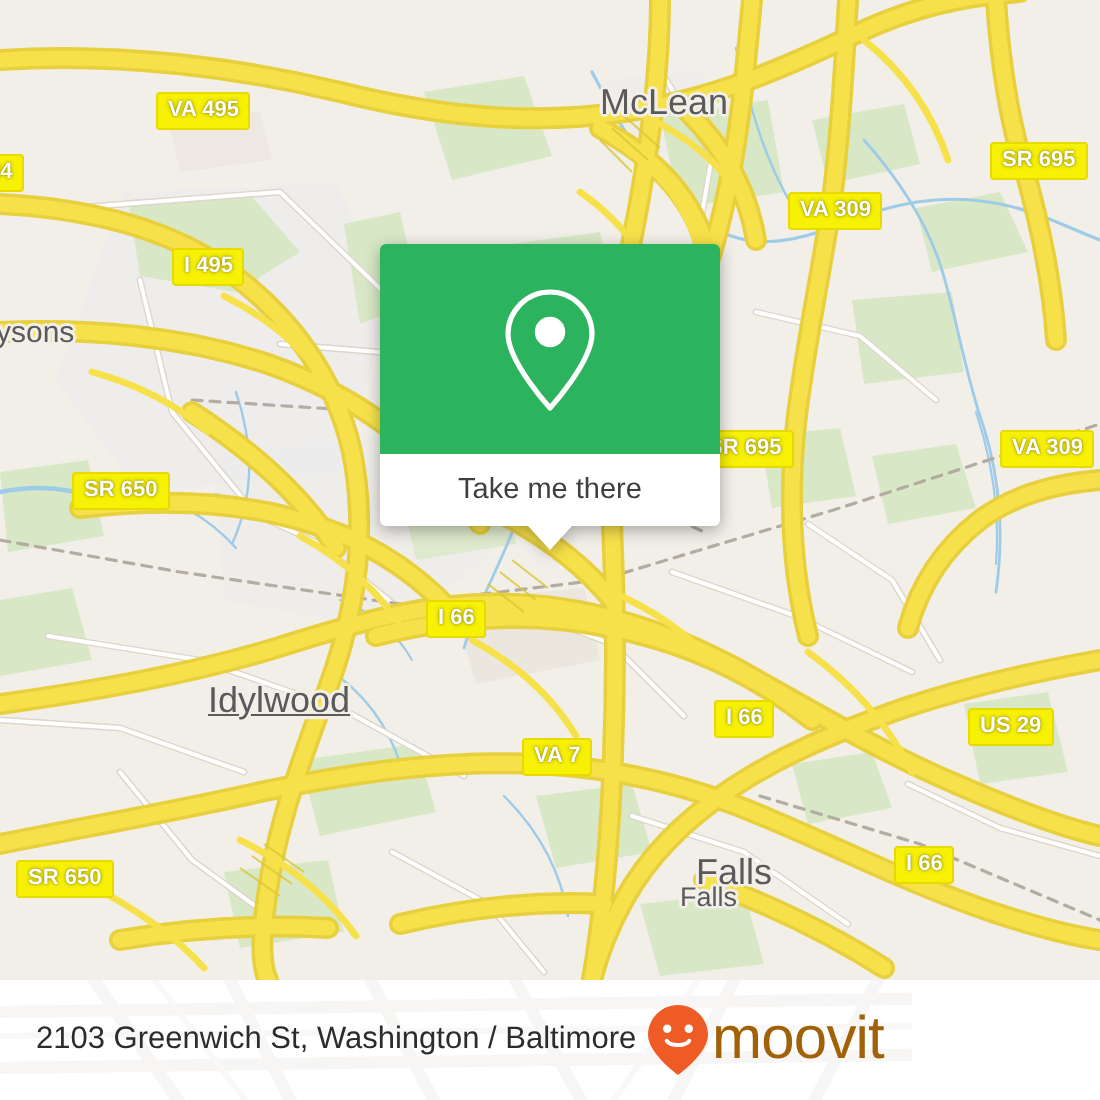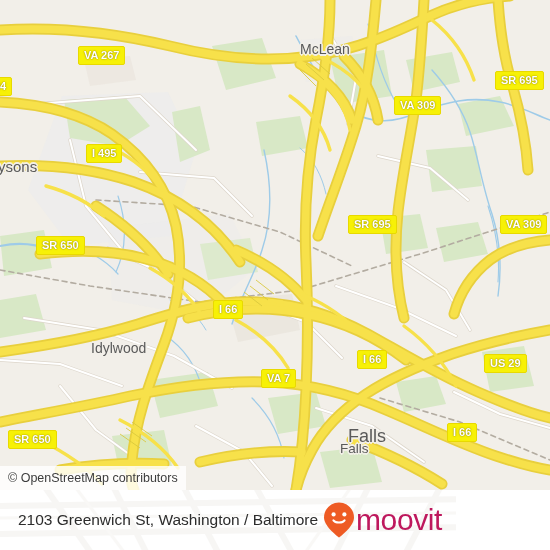--- a/index.html
+++ b/index.html
@@ -260,47 +260,56 @@
         </g>
       </g>
 
       <g stroke="#d8c83c" stroke-width="1" opacity=".85" fill="none">
         <path d="M300 70 L316 86 M306 64 L324 80 M312 58 L330 74"></path>
         <path d="M244 292 L262 306 M250 286 L268 300 M256 280 L274 294"></path>
         <path d="M120 434 L140 448 M126 428 L146 442 M132 422 L152 436"></path>
       </g>
     </svg>
 
-    <div class="place" style="left:300px;top:41px;font-size:14px;">McLean</div>
+    <div class="place" style="left:300px;top:41px;font-size:18px;">McLean</div>
     <div class="place" style="left:-2px;top:158px;font-size:15px;">ysons</div>
-    <div class="place" style="left:91px;top:340px;font-size:14px;">Idylwood</div>
+    <div class="place" style="left:104px;top:340px;font-size:18px;text-decoration:underline;">Idylwood</div>
     <div class="place" style="left:348px;top:426px;font-size:18px;">Falls</div>
     <div class="place" style="left:340px;top:441px;font-size:13.5px;">Falls</div>
 
-    <div class="shield" style="left:78px;top:46px;">VA 267</div>
+    <div class="shield" style="left:78px;top:46px;">VA 495</div>
     <div class="shield" style="left:-12px;top:77px;">84</div>
-    <div class="shield" style="left:86px;top:124px;margin-top:20px;">I 495</div>
+    <div class="shield" style="left:86px;top:124px;">I 495</div>
     <div class="shield" style="left:394px;top:96px;">VA 309</div>
     <div class="shield" style="left:495px;top:71px;">SR 695</div>
     <div class="shield" style="left:348px;top:215px;">SR 695</div>
     <div class="shield" style="left:500px;top:215px;">VA 309</div>
     <div class="shield" style="left:36px;top:236px;">SR 650</div>
     <div class="shield" style="left:213px;top:300px;">I 66</div>
     <div class="shield" style="left:261px;top:369px;">VA 7</div>
     <div class="shield" style="left:357px;top:350px;">I 66</div>
     <div class="shield" style="left:484px;top:354px;text-align:right;">US 29</div>
     <div class="shield" style="left:8px;top:430px;">SR 650</div>
     <div class="shield" style="left:447px;top:423px;">I 66</div>
 
   </div>
 
-
-  <div id="attrib">
-    <span>© OpenStreetMap contributors</span>
+  <div id="card">
+    <div id="card-head" style="background: rgb(43, 179, 93);">
+      <svg width="54" height="64" viewBox="0 0 54 64">
+        <path d="M27 3 C15.4 3 6 12.4 6 24 C6 38 27 61 27 61 C27 61 48 38 48 24 C48 12.4 38.6 3 27 3 Z" fill="none" stroke="#ffffff" stroke-width="2.6" stroke-linejoin="round"></path>
+        <circle cx="27" cy="23" r="7.6" fill="#ffffff"></circle>
+      </svg>
+    </div>
+    <div id="card-foot">
+      <span>Take me there</span>
+    </div>
+    <div id="card-tail"></div>
   </div>
+
 
   <div id="footer">
     <svg id="footer-wm" width="550" height="60" viewBox="0 0 550 60">
       <rect x="0" y="0" width="550" height="60" fill="#ffffff"></rect>
       <g fill="none" stroke="#f0eeeb" stroke-width="6" stroke-linecap="round">
         <path d="M40 -10 L96 70"></path>
         <path d="M110 -10 L150 70"></path>
         <path d="M180 -10 L222 70"></path>
         <path d="M252 -10 L296 70"></path>
         <path d="M330 74 L372 -10"></path>
@@ -317,18 +326,18 @@
 
     <div id="footer-inner">
       <div id="footer-title">2103 Greenwich St, Washington / Baltimore</div>
       <div id="brand">
         <svg width="32" height="38" viewBox="0 0 32 38">
           <path d="M16 1.5 C7.7 1.5 1 8.2 1 16.5 C1 25.8 16 36.5 16 36.5 C16 36.5 31 25.8 31 16.5 C31 8.2 24.3 1.5 16 1.5 Z" fill="#ee5b24"></path>
           <circle cx="10.6" cy="13.4" r="2.1" fill="#ffffff"></circle>
           <circle cx="21.4" cy="13.4" r="2.1" fill="#ffffff"></circle>
           <path d="M10.4 19.4 C12.2 22.2 19.8 22.2 21.6 19.4" fill="none" stroke="#ffffff" stroke-width="2" stroke-linecap="round"></path>
         </svg>
-        <span id="brand-word" style="color: #be185d;">moovit</span>
+        <span id="brand-word" style="color: #a16207;">moovit</span>
       </div>
     </div>
   </div>
 
 </div>
 
 </body></html>

